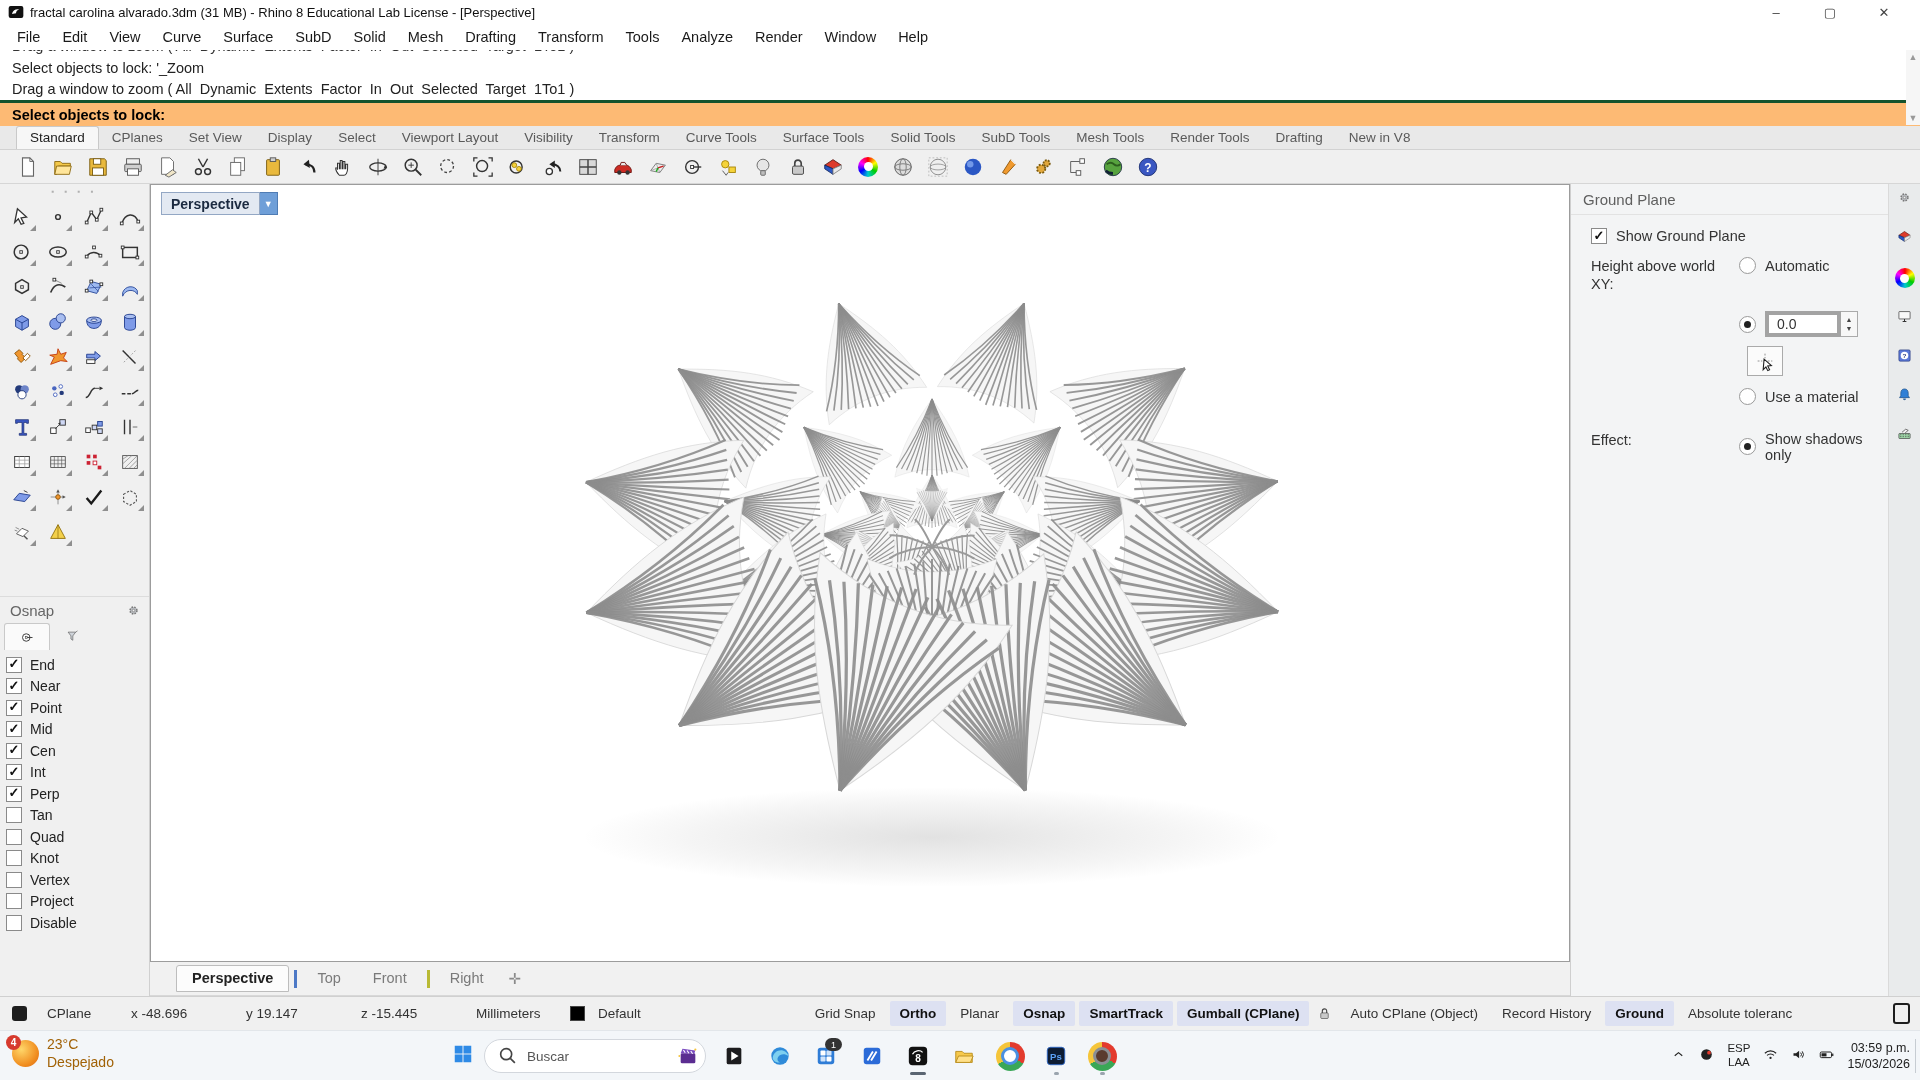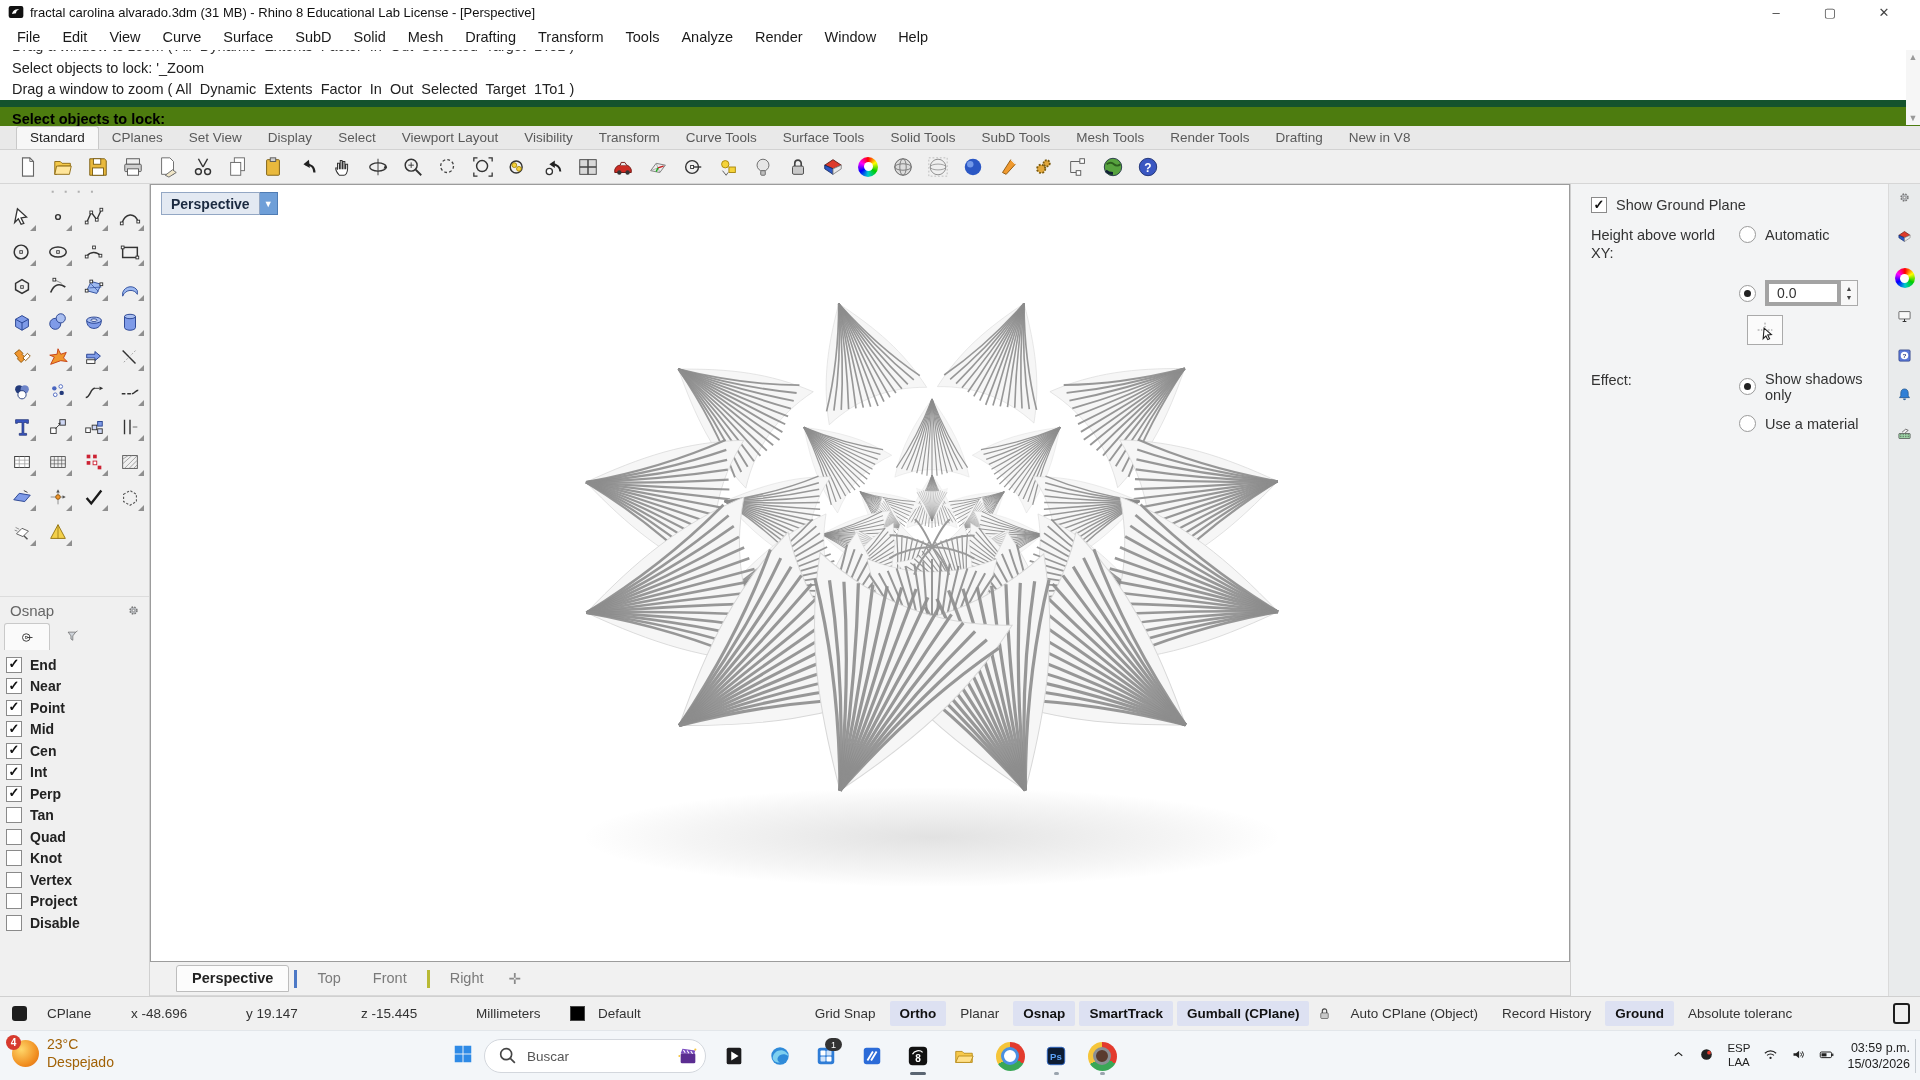--- a/index.html
+++ b/index.html
@@ -20,21 +20,21 @@
     display:flex;align-items:center;font-size:14.5px;color:#1a1a1a;padding-left:6px;box-sizing:border-box;}
   .menu-item{padding:2px 11px;}
 
   
   #cmdarea{position:absolute;left:0;top:50px;width:1920px;height:76px;background:#fff;
     border-bottom:1px solid #c6c6c6;box-sizing:border-box;}
   .cmdsliver{height:8px;overflow:hidden;padding-left:12px;white-space:pre;font-size:14.5px;color:#333;}
   .cmdsliver>div{margin-top:-12px;}
   .cmdline{height:21px;line-height:21px;padding-left:12px;font-size:14.5px;color:#222;white-space:pre;}
   .cmdprompt{height:24px;line-height:24px;padding-left:12px;font-size:14.5px;font-weight:bold;color:#000;
-    border-top:7px solid #14532d;background:#4d7c0f;}
+    border-top:3px solid #14532d;background:#fdba74;}
   #cmdscroll{position:absolute;right:0;top:0;width:14px;height:75px;display:flex;flex-direction:column;
     justify-content:space-between;align-items:center;color:#999;font-size:9px;padding:2px 0;box-sizing:border-box;background:#f6f6f6;}
 
   
   #tabbar{position:absolute;left:0;top:126px;width:1920px;height:24px;background:#e9e9e9;
     display:flex;align-items:flex-end;padding-left:16px;font-size:13.5px;color:#5a5a5a;
     border-bottom:1px solid #d2d2d2;box-sizing:border-box;}
   .rtab{padding:3px 13px 4px;border-radius:3px 3px 0 0;}
   .rtab.active{background:#f7f7f7;border:1px solid #c9c9c9;border-bottom:none;color:#222;}
 
@@ -51,21 +51,21 @@
   .pbtn{width:35px;height:35px;position:relative;display:flex;align-items:center;justify-content:center;}
   .pbtn::after{content:'';position:absolute;right:3px;bottom:3px;border-left:6px solid transparent;
     border-bottom:6px solid #8f8f8f;width:0;height:0;}
   #osnap{position:absolute;left:0;top:412px;width:149px;}
   .osnap-title{display:flex;justify-content:space-between;align-items:center;color:#666;font-size:15px;
     padding:5px 8px 2px 10px;border-top:1px solid #dcdcdc;}
   .osnap-tabs{display:flex;padding-left:4px;margin-top:2px;}
   .osnap-tab{width:44px;height:26px;display:flex;align-items:center;justify-content:center;}
   .osnap-tab.active{background:#fafafa;border:1px solid #c9c9c9;border-bottom:none;border-radius:3px 3px 0 0;}
   .osnap-list{padding:4px 0 0 6px;font-size:14px;color:#222;}
-  .osnap-row{display:flex;align-items:center;gap:8px;height:21.5px;font-weight:bold;}
+  .osnap-row{display:flex;align-items:center;gap:8px;height:21.5px;}
   .cb{width:14px;height:14px;background:#fff;border:1px solid #8a8a8a;display:inline-flex;
     align-items:center;justify-content:center;font-size:13px;color:#111;flex:0 0 auto;}
   .cb.on::after{content:"✓";font-weight:bold;margin-top:-2px;}
 
   
   #viewport{position:absolute;left:150px;top:184px;width:1420px;height:778px;background:#fff;
     border:1px solid #9c9c9c;box-sizing:border-box;}
   #flower-holder{position:absolute;inset:0;overflow:hidden;}
   #vplabel{position:absolute;left:10px;top:7px;display:flex;align-items:stretch;height:23px;}
   #vplabel .name{background:#e3e9f2;border:1px solid #93a7c4;font-size:14px;font-weight:bold;color:#1b2a40;
@@ -999,20 +999,21 @@
     <span class="vtab active">Perspective</span>
     <span class="vsep blue"></span>
     <span class="vtab">Top</span>
     <span class="vtab">Front</span>
     <span class="vsep olive"></span>
     <span class="vtab">Right</span>
     <span class="vplus">✛</span>
   </div>
 
 <aside id="rightpanel">
+  <div id="gp-header">Ground Plane</div>
   <div style="height:8px"></div>
   <div class="gp-row">
     <span class="cb on"></span>
     <span style="margin-left:9px">Show Ground Plane</span>
   </div>
   <div class="gp-row" style="margin-top:3px">
     <span class="gp-label">Height above world XY:</span>
     <span class="gp-ctrl">
       <span class="rb"></span>
       <span>Automatic</span>
@@ -1030,32 +1031,32 @@
           </span>
       </span>
       <span class="pickbtn icon" id="pickbtn">
           <svg width="22" height="22" viewBox="0 0 24 24">
             <path d="M4 12h5M15 12h5M12 4v5M12 15v5" stroke="#888" stroke-dasharray="2 1.6"></path>
             <path d="M11 10l8 7-4 .5 2 4-2 1-2-4-3 3z" fill="#fff" stroke="#222" stroke-width="1.2"></path>
           </svg>
         </span>
     </span>
   </div>
+  <div class="gp-row" style="margin-top:2px">
+    <span class="gp-label"></span>
+    <span class="gp-ctrl">
+      <span class="rb"></span>
+      <span>Use a material</span>
+    </span>
+  </div>
   <div class="gp-row" style="margin-top:16px">
     <span class="gp-label">Effect:</span>
     <span class="gp-ctrl" style="align-items:flex-start">
       <span class="rb on" style="margin-top:7px"></span>
       <span style="width:115px">Show shadows only</span>
-    </span>
-  </div>
-  <div class="gp-row" style="margin-top:2px">
-    <span class="gp-label"></span>
-    <span class="gp-ctrl">
-      <span class="rb"></span>
-      <span>Use a material</span>
     </span>
   </div>
   <div id="rstrip">
       <span><span class="icon sm">
           <svg width="22" height="22" viewBox="0 0 24 24">
             <circle cx="12" cy="12" r="5.5" fill="#b9bcc0" stroke="#777" stroke-width="2.4" stroke-dasharray="2.4 2"></circle>
             <circle cx="12" cy="12" r="2" fill="#f0f0f0" stroke="#777"></circle>
           </svg>
         </span></span>
       <span><span class="icon sm">

